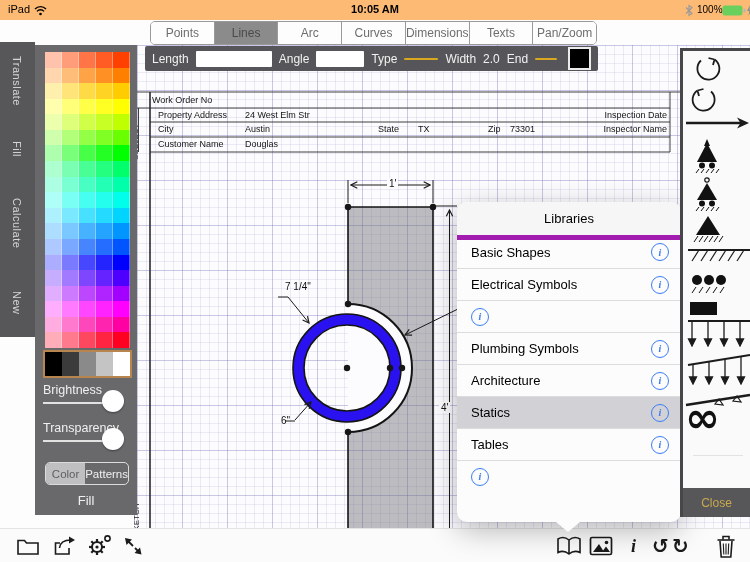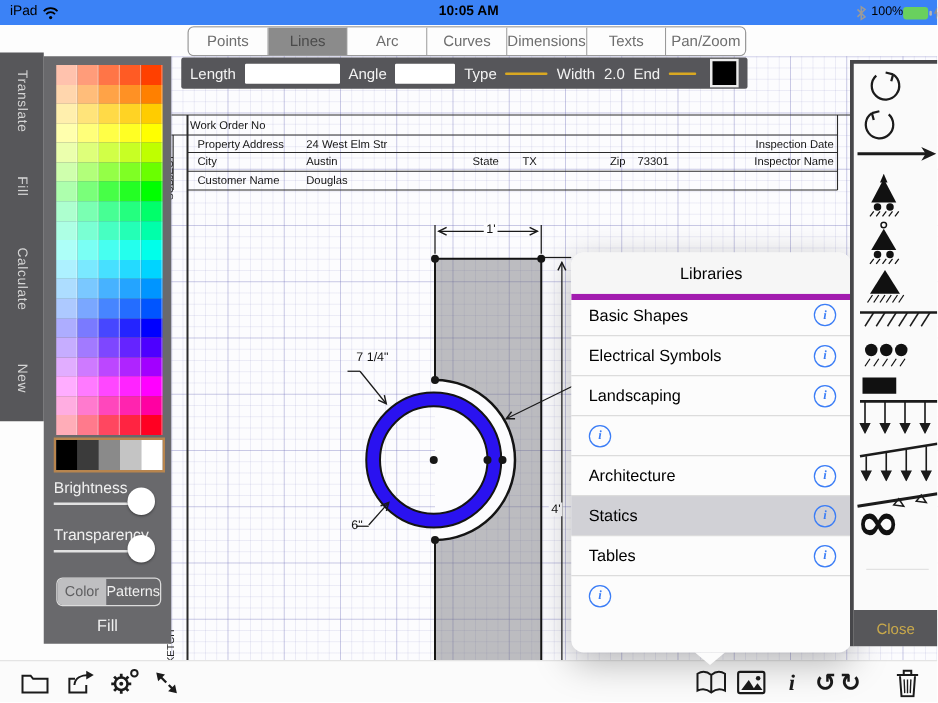--- a/index.html
+++ b/index.html
@@ -1,20 +1,20 @@
 <!DOCTYPE html>
 <html><head>
 <meta charset="utf-8">
 <style>
   html,body{margin:0;padding:0;background:#fff;}
   #app{position:relative;width:750px;height:562px;overflow:hidden;
        font-family:"Liberation Sans",sans-serif;background:#fdfdfd;-webkit-font-smoothing:antialiased;}
   .abs{position:absolute;}
   
-  #statusbar{left:0;top:0;width:750px;height:20px;background:#3b82f6;font-size:11px;color:#000;}
+  #statusbar{left:0;top:0;width:750px;height:20px;background:#fdba74;font-size:11px;color:#000;}
   #statusbar .time{left:0;right:0;top:3px;text-align:center;font-weight:bold;}
   
   #tabbar{left:150px;top:21px;width:445px;height:22px;display:flex;border:1px solid #9a9a9a;
           border-radius:5px;overflow:hidden;background:#fdfdfd;}
   .seg{flex:1;display:flex;align-items:center;justify-content:center;font-size:12px;color:#6e6e6e;
        border-right:1px solid #9a9a9a;background:#fdfdfd;cursor:default;}
   .seg:last-child{border-right:none;}
   .seg.sel{background:#8b8b8b;color:#4a4a4a;}
   
   #canvas{left:137px;top:45px;width:613px;height:483px;background-color:#fcfcfe;
@@ -357,24 +357,24 @@
     <div id="pophead">Libraries</div>
     <div class="poprow" style="top:34px;">
       <span class="lbl">Basic Shapes</span>
       <span class="infoicon">i</span>
       </div>
     <div class="poprow sep" style="top:66px;">
       <span class="lbl">Electrical Symbols</span>
       <span class="infoicon">i</span>
       </div>
     <div class="poprow sep" style="top:98px;">
-      <span class="lbl">Landscaping</span>
       <span class="infoicon">i</span>
       </div>
     <div class="poprow sep" style="top:130px;">
+      <span class="lbl">Plumbing Symbols</span>
       <span class="infoicon">i</span>
       </div>
     <div class="poprow sep" style="top:162px;">
       <span class="lbl">Architecture</span>
       <span class="infoicon">i</span>
       </div>
     <div class="poprow sep sel" style="top:194px;">
       <span class="lbl">Statics</span>
       <span class="infoicon">i</span>
       </div>

